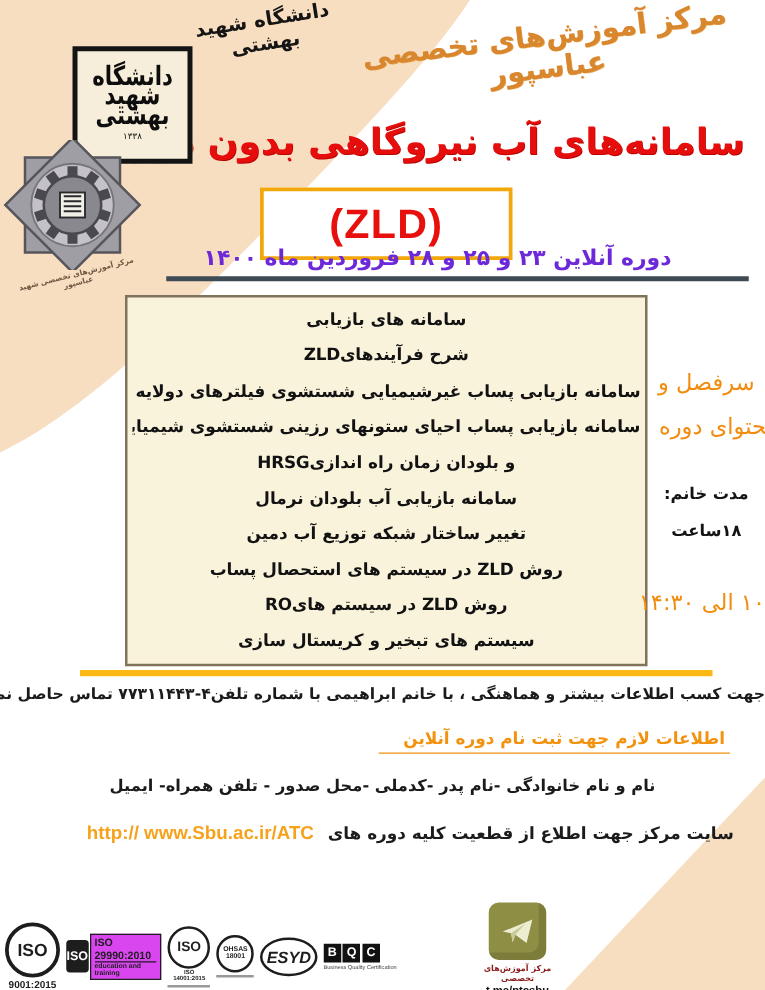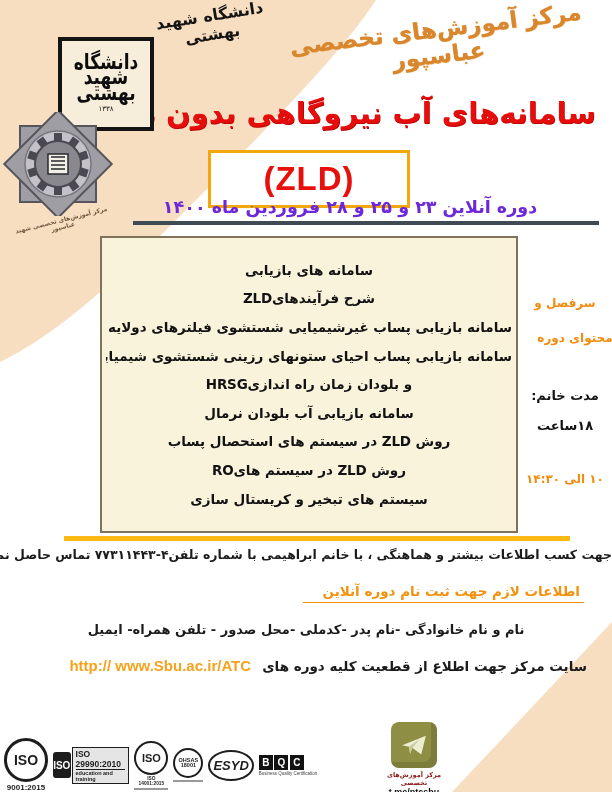--- a/index.html
+++ b/index.html
@@ -44,21 +44,21 @@
   .course-box{left:100px;top:236px;width:418px;height:297px;background:#faf3dc;
     border:2px solid #80735c;box-sizing:border-box;z-index:2;direction:rtl;
     display:flex;flex-direction:column;justify-content:center;padding:2px 4px;}
   .course-box .item{text-align:center;font-size:13.5px;font-weight:800;color:#121212;
     line-height:28.6px;white-space:nowrap;letter-spacing:-0.2px;overflow:hidden;}
 
   
   .side{left:518px;top:236px;width:94px;height:297px;z-index:2;direction:rtl;
     text-align:center;}
   .side div{white-space:nowrap;}
-  .side .or{color:#f28c0f;font-weight:700;font-size:12px;}
+  .side .or{color:#f28c0f;font-weight:400;font-size:18px;}
   .side .bk{color:#141414;font-weight:800;font-size:13px;}
   .s-h1{position:absolute;left:0;top:60px;width:94px;}
   .s-h2{position:absolute;left:0;top:95px;width:114px;}
   .s-d1{position:absolute;left:0;top:152px;width:94px;}
   .s-d2{position:absolute;left:0;top:182px;width:94px;}
   .s-t{position:absolute;left:0;top:236px;width:94px;}
 
   .yellow-bar{left:64px;top:536px;width:506px;height:5px;background:#fdb913;z-index:2;}
 
   .contact-line{left:0;top:547px;width:612px;text-align:center;direction:rtl;
@@ -78,21 +78,21 @@
   .b-iso1{width:52px;text-align:center;}
   .ring{width:38px;height:38px;border:3px solid #1d1d1d;border-radius:50%;
     margin:0 auto;display:flex;align-items:center;justify-content:center;
     font-weight:900;color:#1d1d1d;background:#fff;}
   .b-iso1 .ring{font-size:14px;}
   .b-iso1 .sub{font-size:8px;font-weight:900;color:#1d1d1d;margin-top:1px;}
   .b-iso2{display:flex;align-items:center;}
   .b-iso2 .blk{width:22px;height:26px;background:#1d1d1d;color:#fff;font-size:10px;
     font-weight:900;display:flex;align-items:center;justify-content:center;
     border-radius:3px;}
-  .b-iso2 .txt{border:1.5px solid #1d1d1d;padding:1px 3px;margin-left:1px;background:#e5e5e5;}
+  .b-iso2 .txt{border:1.5px solid #1d1d1d;padding:1px 3px;margin-left:1px;background:#d946ef;}
   .b-iso2 .t1{font-size:8.5px;font-weight:900;color:#1d1d1d;}
   .b-iso2 .t2{font-size:5.5px;font-weight:700;color:#1d1d1d;border-top:1px solid #1d1d1d;}
   .b-iso3{width:40px;text-align:center;}
   .b-iso3 .ring{width:30px;height:30px;font-size:11px;border-width:2.5px;}
   .b-iso3 .sub{font-size:4.8px;font-weight:900;color:#1d1d1d;margin-top:1px;}
   .b-ohsas{width:32px;text-align:center;}
   .b-ohsas .ring{width:26px;height:26px;border-width:2px;font-size:5.5px;
     flex-direction:column;line-height:1;}
   .b-esyd{font-size:13px;font-weight:900;font-style:italic;color:#1d1d1d;
     border:2px solid #1d1d1d;border-radius:50%;padding:6px 3px;background:#fff;}
@@ -169,20 +169,21 @@
   <div class="abs date-line">دوره آنلاین ۲۳ و ۲۵ و ۲۸ فروردین ماه ۱۴۰۰</div>
   <div class="abs dark-rule"></div>
 
   <div class="abs course-box">
     <div class="item">سامانه های بازیابی</div>
     <div class="item">شرح فرآیندهایZLD</div>
     <div class="item">سامانه بازیابی پساب غیرشیمیایی شستشوی فیلترهای دولایه و کربنی</div>
     <div class="item">سامانه بازیابی پساب احیای ستونهای رزینی شستشوی شیمیایی بویلرها</div>
     <div class="item">و بلودان زمان راه اندازیHRSG</div>
     <div class="item">سامانه بازیابی آب بلودان نرمال</div>
+    <div class="item">تغییر ساختار شبکه توزیع آب دمین</div>
     <div class="item">روش ZLD در سیستم های استحصال پساب</div>
     <div class="item">روش ZLD در سیستم هایRO</div>
     <div class="item">سیستم های تبخیر و کریستال سازی</div>
   </div>
 
   <div class="abs side">
     <div class="or s-h1">سرفصل و</div>
     <div class="or s-h2">محتوای دوره</div>
     <div class="bk s-d1">مدت خانم:</div>
     <div class="bk s-d2">۱۸ساعت</div>

